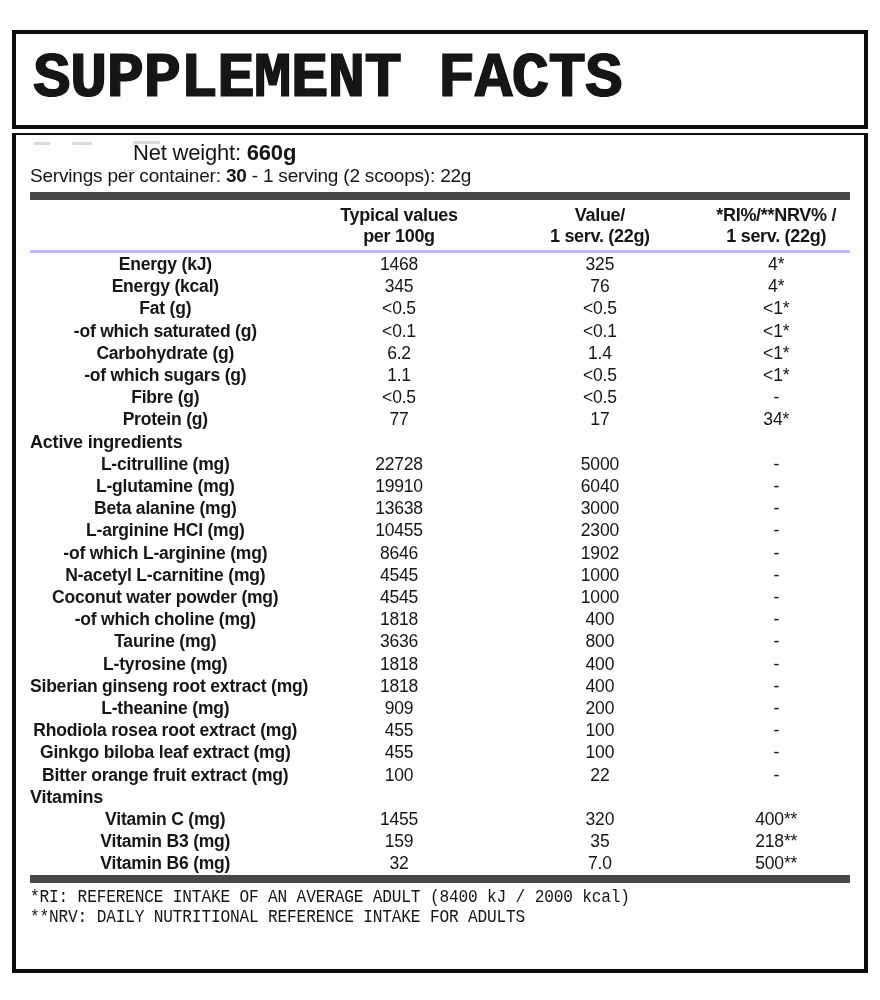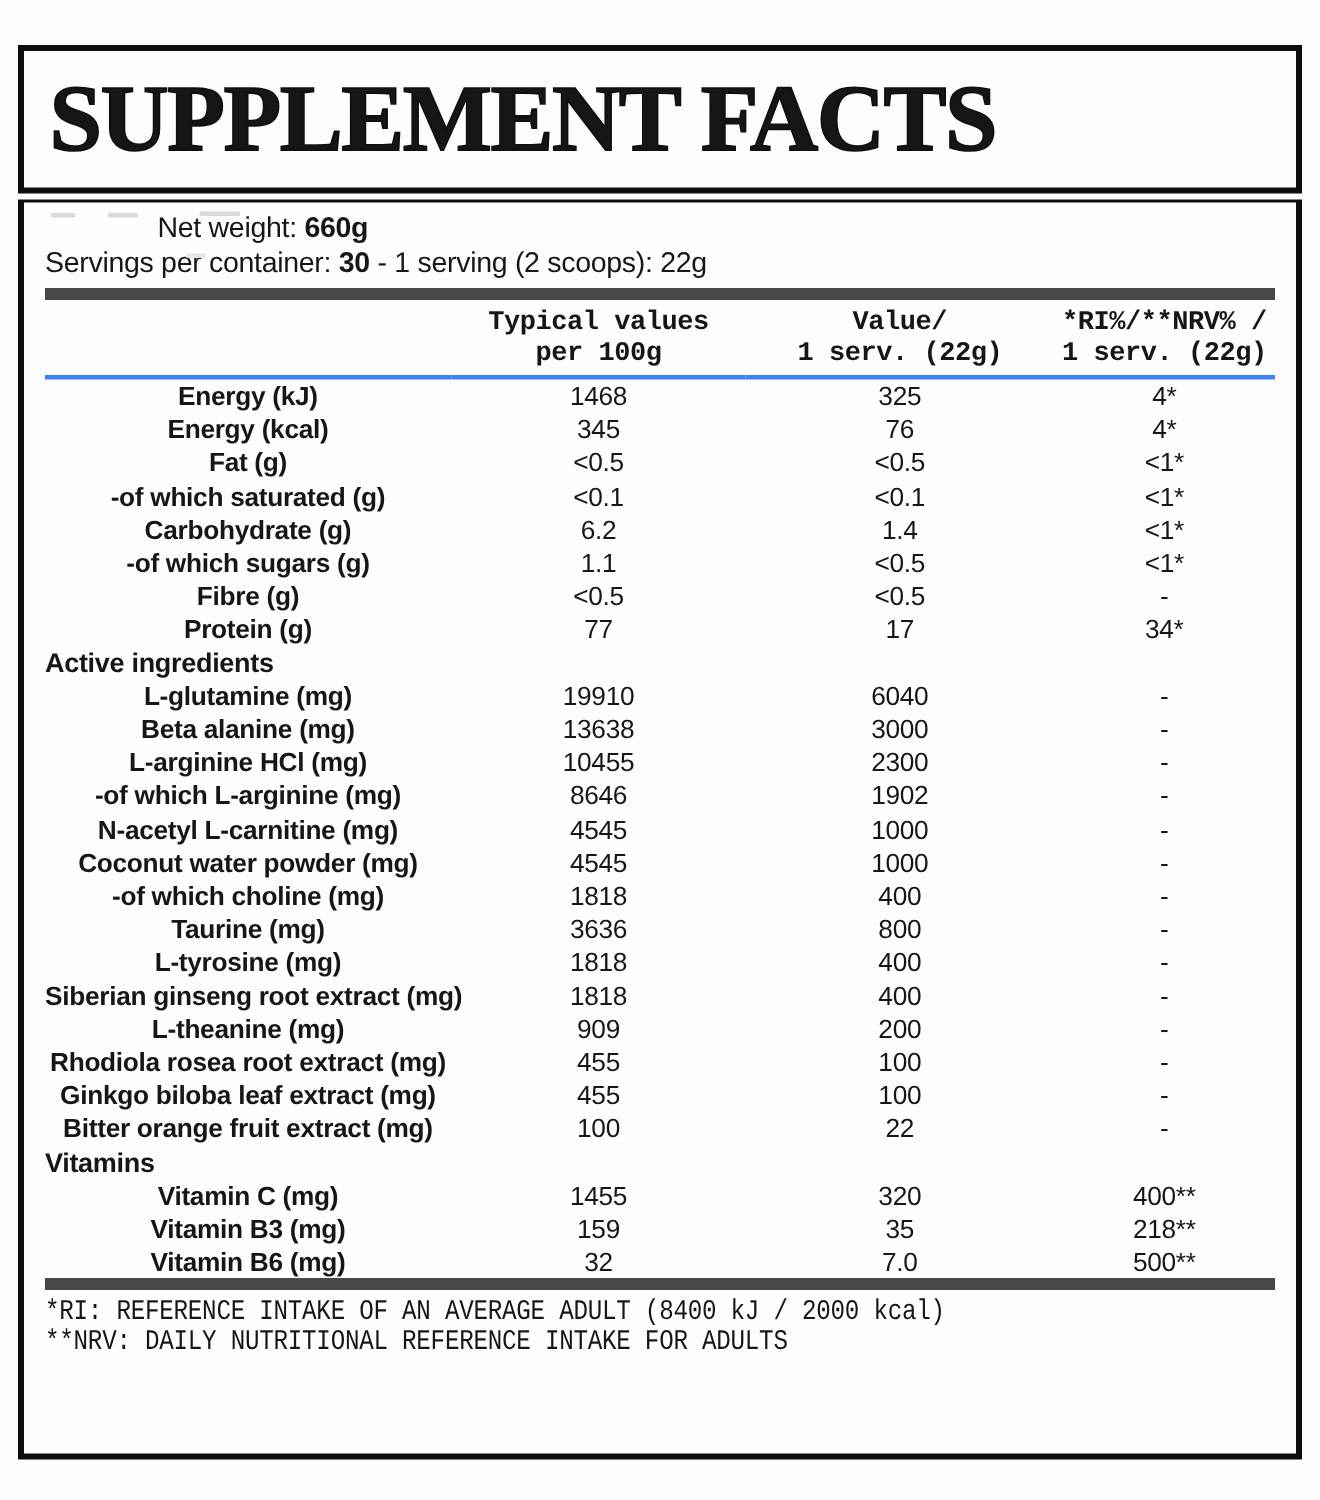--- a/index.html
+++ b/index.html
@@ -8,39 +8,39 @@
     background:#fdfdfd;color:#161616;
     font-family:"Liberation Sans",sans-serif;
   }
   
   .title-box{
     position:absolute;left:12px;top:30px;width:856px;height:99px;
     box-sizing:border-box;border:4px solid #0e0e0e;background:#fdfdfd;
     display:flex;align-items:center;padding-left:17px;
   }
   .title{
-    font-family:Liberation Serif, serif;font-weight:bold;
+    font-family:Liberation Mono, monospace;font-weight:bold;
     font-size:63px;line-height:1;letter-spacing:-1px;
     -webkit-text-stroke:1.2px #101010;white-space:nowrap;
   }
   
   .panel{
     position:absolute;left:12px;top:133px;width:856px;height:840px;
     box-sizing:border-box;border:4px solid #0e0e0e;border-top-width:2px;
     background:#fdfdfd;padding:4px 14px 0;overflow:hidden;
   }
   .ghost{position:absolute;height:3px;background:#dadada;border-radius:1px;}
-  .netweight{font-size:19px;line-height:22px;margin:3px 0 0 75px;letter-spacing:-0.2px;}
+  .netweight{font-size:22px;line-height:22px;margin:3px 0 0 103px;letter-spacing:-0.2px;}
   .servings{font-size:19px;line-height:22px;margin-top:1px;letter-spacing:-0.2px;}
   .bold{font-weight:bold;}
   .bar{height:8px;background:#484848;}
   .bar-top{margin-top:5px;}
   
   table{width:100%;border-collapse:collapse;table-layout:fixed;}
-  thead tr{border-bottom:3px solid #3b82f6;font-family:Liberation Mono, monospace;}
+  thead tr{border-bottom:3px solid #c4b5fd;}
   thead th{
     font-size:18px;font-weight:bold;line-height:21px;
     padding:5px 0 3px;vertical-align:bottom;text-align:center;
     letter-spacing:-0.3px;white-space:nowrap;
   }
   tbody td{
     font-size:17.5px;line-height:22.2px;padding:0;
     letter-spacing:-0.2px;white-space:nowrap;vertical-align:middle;
   }
   td.label{text-align:center;font-weight:bold;}
@@ -143,20 +143,26 @@
         <tr>
           <td class="label">Protein (g)</td>
           <td class="num">77</td>
           <td class="num">17</td>
           <td class="num">34*</td>
         </tr>
         <tr>
           <td colspan="4" class="section">Active ingredients</td>
         </tr>
         <tr>
+          <td class="label">L-citrulline (mg)</td>
+          <td class="num">22728</td>
+          <td class="num">5000</td>
+          <td class="num">-</td>
+        </tr>
+        <tr>
           <td class="label">L-glutamine (mg)</td>
           <td class="num">19910</td>
           <td class="num">6040</td>
           <td class="num">-</td>
         </tr>
         <tr>
           <td class="label">Beta alanine (mg)</td>
           <td class="num">13638</td>
           <td class="num">3000</td>
           <td class="num">-</td>

